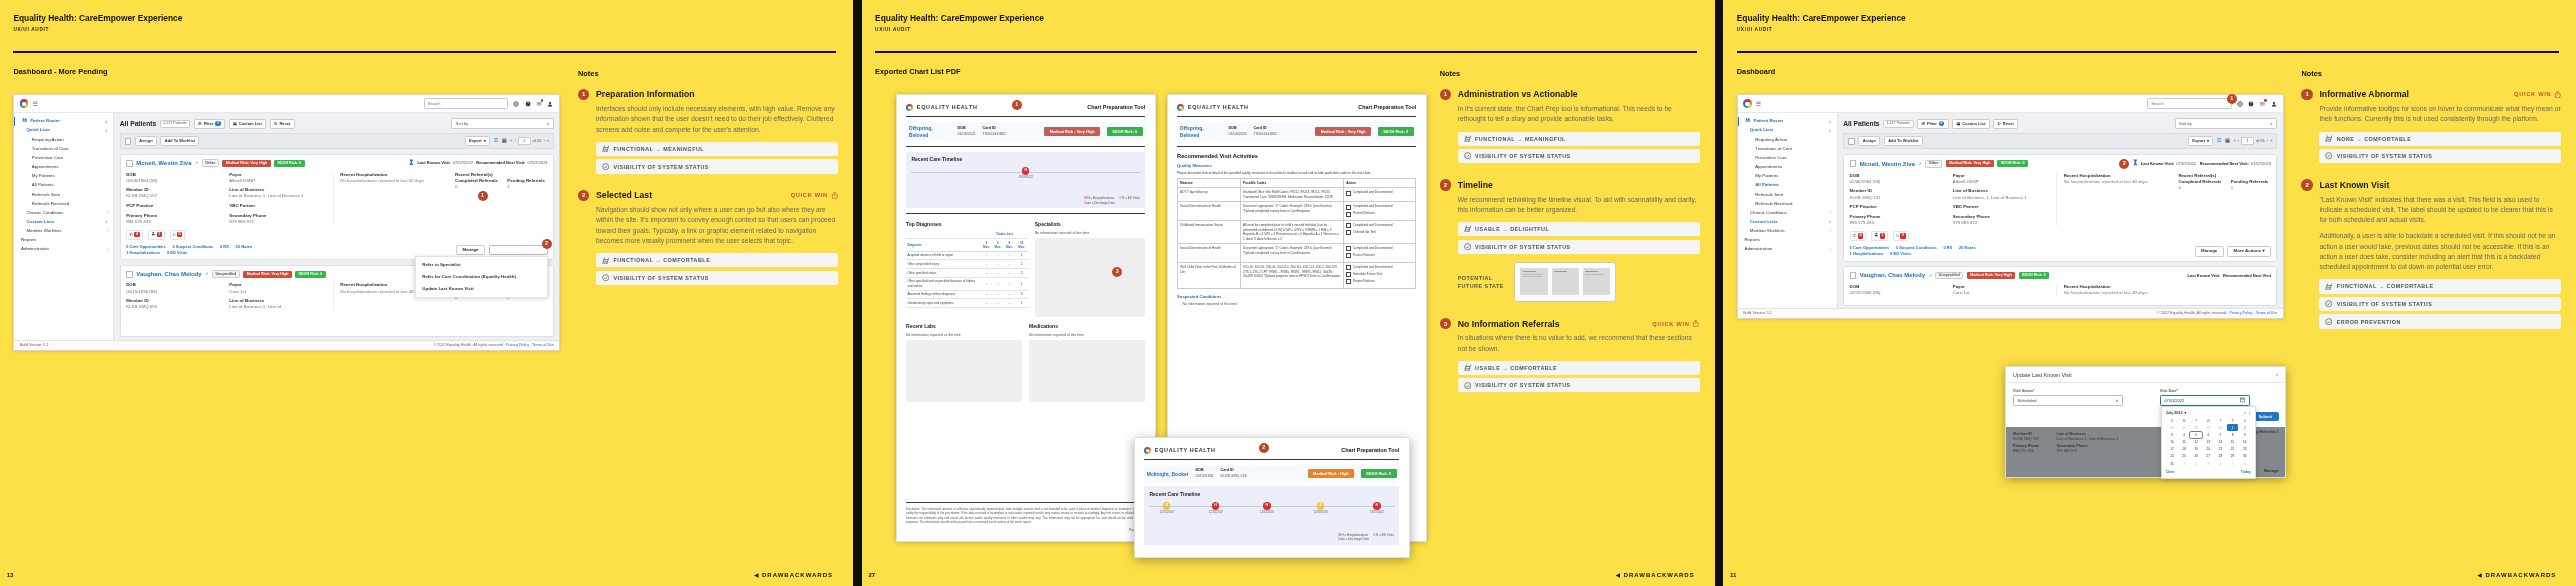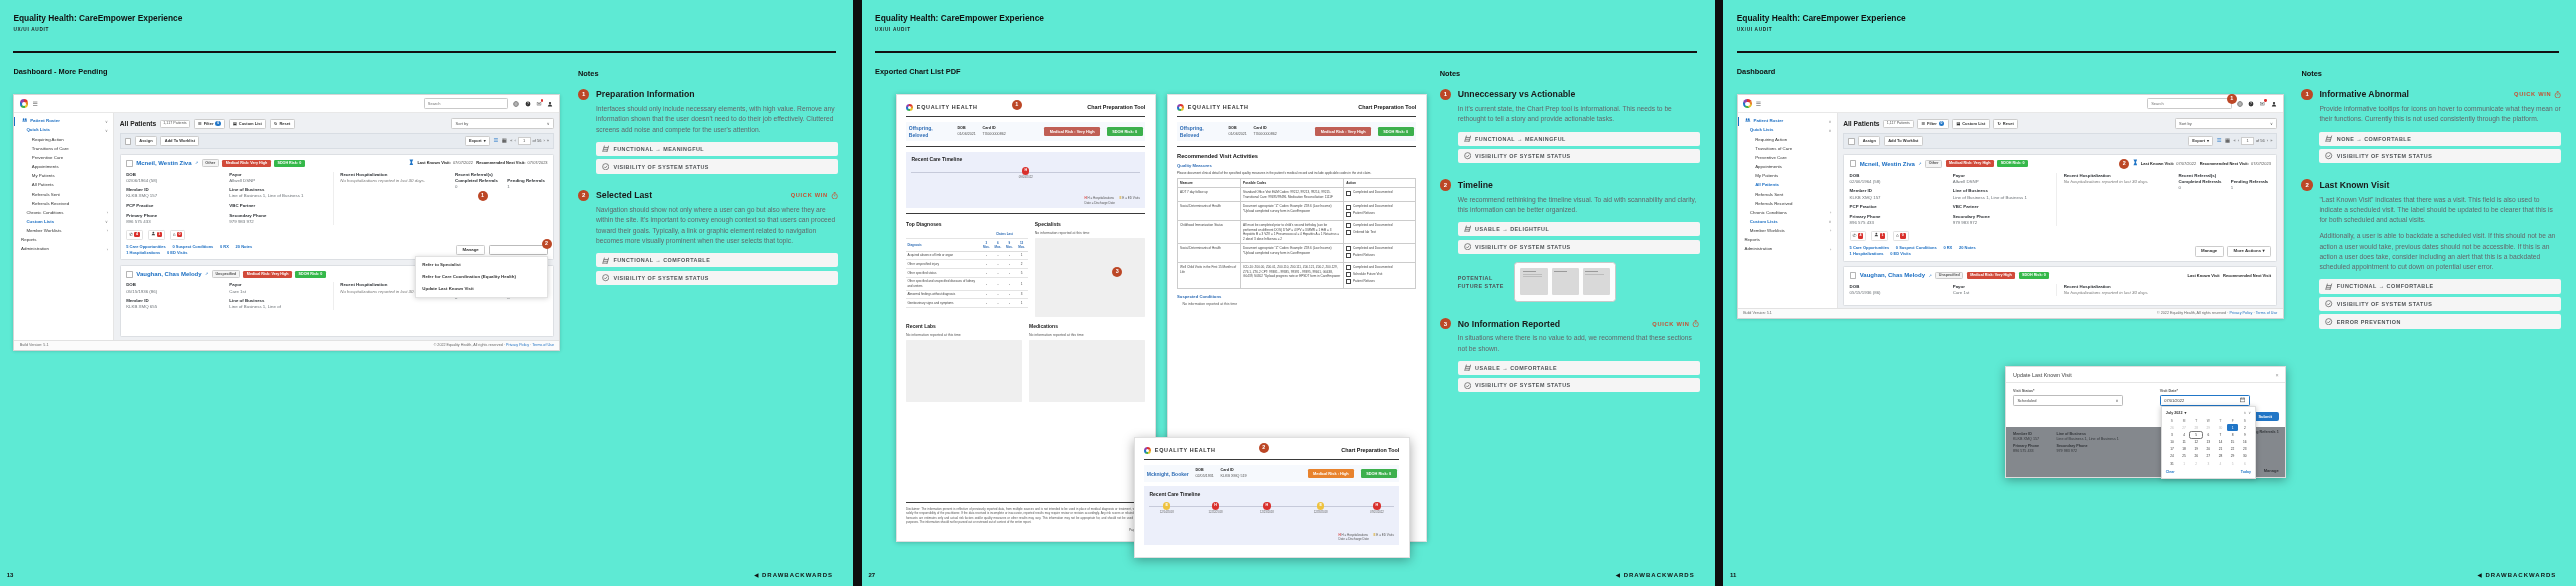--- a/index.html
+++ b/index.html
@@ -1,17 +1,17 @@
 <!DOCTYPE html>
 <html style="font-size:10.7px"><head>
 <meta charset="utf-8">
 <style>
   html,body{margin:0;padding:0;background:#0e0e0e;}
   body{width:2576px;height:587px;display:flex;gap:8.7px;font-family:"Liberation Sans",sans-serif;}
-  .slide{width:853px;height:587px;background:#5eead4;position:relative;flex:none;overflow:hidden;}
+  .slide{width:853px;height:587px;background:#fde047;position:relative;flex:none;overflow:hidden;}
   
   .deckhead{position:absolute;left:13.4px;top:13.4px;}
   .deckhead .t{font-size:8.4px;font-weight:bold;color:#111;}
   .deckhead .s{font-size:4.7px;letter-spacing:0.7px;color:#222;margin-top:3.4px;font-weight:bold;}
   .rule{position:absolute;left:13.4px;right:17.4px;top:51px;height:2px;background:#111;}
   .sectitle{position:absolute;left:13.4px;top:67px;font-size:7.4px;font-weight:bold;color:#111;}
   .pagenum{position:absolute;left:6.7px;bottom:9.4px;font-size:6px;font-weight:bold;color:#111;}
   .brand{position:absolute;right:20px;bottom:8.7px;font-size:6px;font-weight:bold;letter-spacing:1px;color:#111;display:flex;align-items:center;gap:2.7px;}
   .brand .tri{font-size:5.4px;}
   
@@ -841,21 +841,21 @@
         <div>Date = Discharge Date</div>
       </div>
     </div>
   </div>
 
   <div class="notes">
     <div class="notes-h">Notes</div>
     <div class="note">
       <div class="nhead">
         <span class="ann">1</span>
-        <span class="ntitle">Unneccessary vs Actionable</span>
+        <span class="ntitle">Administration vs Actionable</span>
       </div>
       <div class="nbody">In it's current state, the Chart Prep tool is informational. This needs to be rethought to tell a story and provide actionable tasks.</div>
       <div class="npill">
           <svg width="7.4" height="7.4" viewBox="0 0 12 12">
             <g stroke="#555" stroke-width="1.1" fill="none">
               <line x1="4" y1="1" x2="1" y2="11"></line>
               <line x1="11" y1="1" x2="8" y2="11"></line>
               <line x1="3" y1="4" x2="10" y2="4"></line>
               <line x1="2.4" y1="7" x2="9.4" y2="7"></line>
               <line x1="1.8" y1="10" x2="8.8" y2="10"></line>
@@ -910,21 +910,21 @@
           <div class="ph">
               <i></i>
               <em></em>
             </div>
         </div>
       </div>
     </div>
     <div class="note">
       <div class="nhead">
         <span class="ann">3</span>
-        <span class="ntitle">No Information Reported</span>
+        <span class="ntitle">No Information Referrals</span>
         <span class="qwin">
             <span>QUICK WIN</span>
             <svg width="7.4" height="7.4" viewBox="0 0 12 12">
               <circle cx="6" cy="7" r="4.3" fill="none" stroke="#C65133" stroke-width="1.2"></circle>
               <line x1="6" y1="7" x2="6" y2="4.6" stroke="#C65133" stroke-width="1.2"></line>
               <line x1="4.5" y1="1" x2="7.5" y2="1" stroke="#C65133" stroke-width="1.4"></line>
             </svg>
           </span>
       </div>
       <div class="nbody">In situations where there is no value to add, we recommend that these sections not be shown.</div>

